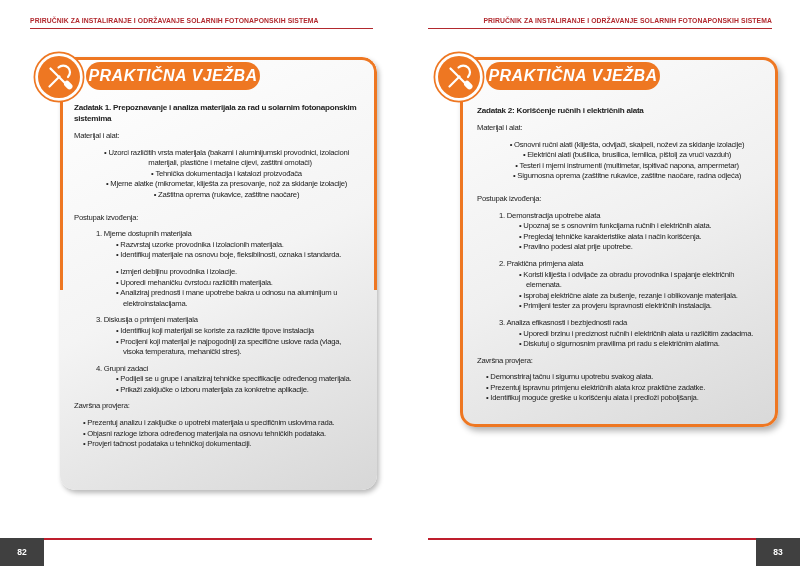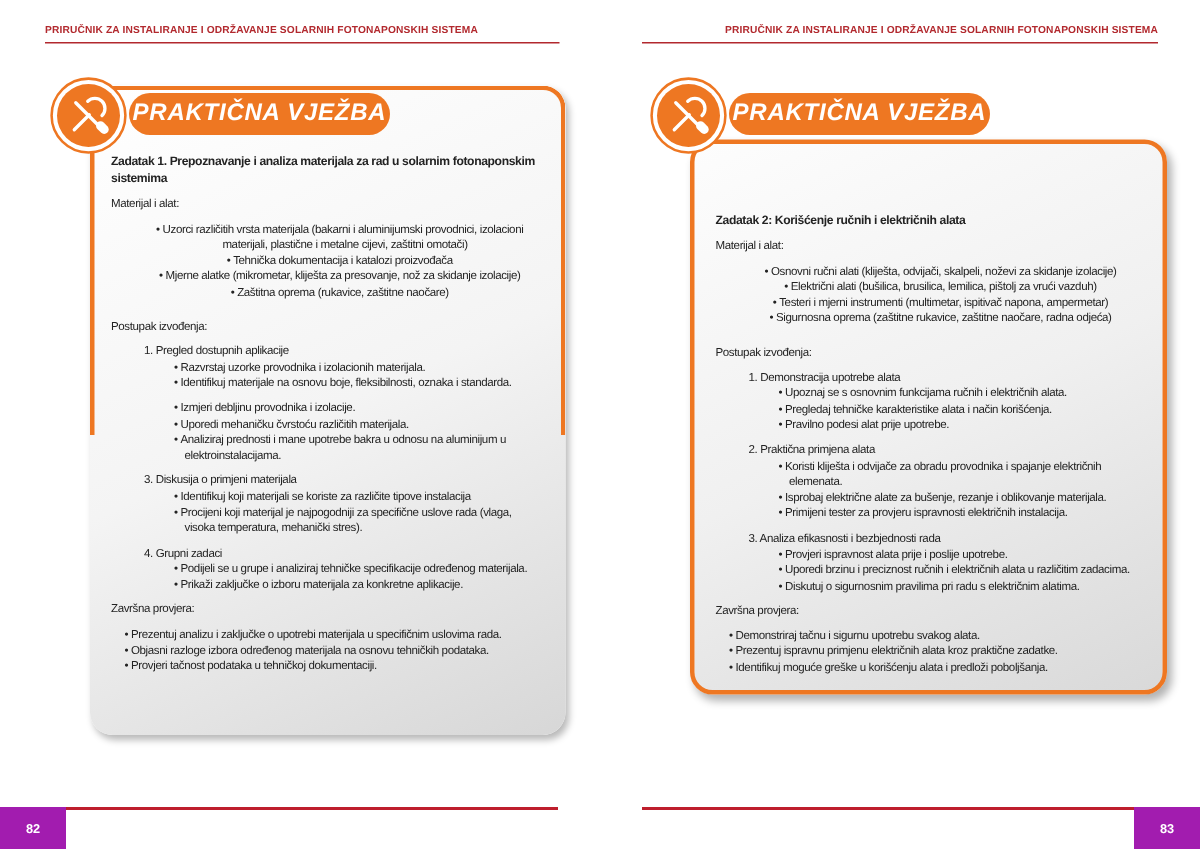--- a/index.html
+++ b/index.html
@@ -12,21 +12,21 @@
   .rh-left{left:30px;width:343px;text-align:left;}
   .rh-right{left:428px;width:344px;text-align:right;}
 
   
   .card{position:absolute;top:57px;border-radius:15px;box-sizing:border-box;overflow:hidden;}
   .card-left{left:60px;width:317px;height:433px;
         background:linear-gradient(155deg,#ffffff 0%,#f4f4f4 50%,#d7d7d7 100%);
         box-shadow:2px 3px 5px rgba(0,0,0,.28);}
   .card-right{left:460px;width:318px;height:370px;border:3px solid #EE7722;
         background:linear-gradient(155deg,#fdfdfd 0%,#f0f0f0 50%,#d9d9d9 100%);
-        box-shadow:3px 4px 6px rgba(0,0,0,.3);margin-top:36px;}
+        box-shadow:3px 4px 6px rgba(0,0,0,.3);}
   .partial-frame{position:absolute;top:0;left:0;width:100%;height:233px;box-sizing:border-box;
         border:3px solid #EE7722;border-bottom:none;border-radius:15px 15px 0 0;pointer-events:none;}
 
   
   .badge{position:absolute;top:51px;width:52px;height:52px;z-index:5;}
   .badge-left{left:33px;} .badge-right{left:433px;}
   .pill{position:absolute;top:62px;width:174px;height:28px;background:#EE7722;border-radius:14px;
         color:#fff;font-weight:bold;font-style:italic;font-size:16px;letter-spacing:.5px;
         display:flex;align-items:center;justify-content:center;z-index:4;}
   .pill-left{left:86px;} .pill-right{left:486px;}
@@ -39,21 +39,21 @@
   .blist{margin:0;}
   .blist .b1{margin-left:16px;padding-left:7px;text-indent:-7px;text-align:center;}
   .b1::before,.b2::before,.b3::before{content:"\2022\00a0";}
   .proc-item{margin:0 0 6px 22px;}
   .proc-head{padding-left:10px;text-indent:-10px;}
   .proc-steps .b2{margin-left:20px;padding-left:7px;text-indent:-7px;}
   .final-list .b3{margin-left:9px;padding-left:7px;text-indent:-7px;}
   .gap{height:6px;}
 
   
-  .footer-block{position:absolute;top:538px;width:44px;height:28px;background:#a21caf;
+  .footer-block{position:absolute;top:538px;width:44px;height:28px;background:#404040;
         color:#fff;font-size:8.5px;font-weight:bold;display:flex;align-items:center;justify-content:center;}
   .fb-left{left:0;} .fb-right{left:756px;}
   .footer-line{position:absolute;top:538px;height:1.8px;background:#BE1E2D;}
   .fl-left{left:44px;width:328px;} .fl-right{left:428px;width:328px;}
 </style>
 </head>
 <body>
 
 <div class="page">
 
@@ -70,21 +70,21 @@
       <div class="b1">Uzorci različitih vrsta materijala (bakarni i aluminijumski provodnici, izolacioni materijali, plastične i metalne cijevi, zaštitni omotači)</div>
           <div class="b1">Tehnička dokumentacija i katalozi proizvođača</div>
           <div class="b1">Mjerne alatke (mikrometar, kliješta za presovanje, nož za skidanje izolacije)</div>
           <div class="b1">Zaštitna oprema (rukavice, zaštitne naočare)</div>
         </div>
       <div class="gap"></div>
       <div class="section-label">Postupak izvođenja:</div>
       <div>
 
           <div class="proc-item">
-            <div class="proc-head"><span>1.</span> <span>Pregled dostupnih aplikacije</span></div>
+            <div class="proc-head"><span>1.</span> <span>Mjerne dostupnih materijala</span></div>
             <div class="proc-steps">
 
             <div class="b2">Razvrstaj uzorke provodnika i izolacionih materijala.</div>
               <div class="b2">Identifikuj materijale na osnovu boje, fleksibilnosti, oznaka i standarda.</div>
             </div>
           </div>
 
           <div class="proc-item">
             <div class="proc-steps">
 
@@ -154,21 +154,20 @@
             <div class="b2">Koristi kliješta i odvijače za obradu provodnika i spajanje električnih elemenata.</div>
               <div class="b2">Isprobaj električne alate za bušenje, rezanje i oblikovanje materijala.</div>
               <div class="b2">Primijeni tester za provjeru ispravnosti električnih instalacija.</div>
             </div>
           </div>
 
           <div class="proc-item">
             <div class="proc-head"><span>3.</span> <span>Analiza efikasnosti i bezbjednosti rada</span></div>
             <div class="proc-steps">
 
-            <div class="b2">Provjeri ispravnost alata prije i poslije upotrebe.</div>
               <div class="b2">Uporedi brzinu i preciznost ručnih i električnih alata u različitim zadacima.</div>
               <div class="b2">Diskutuj o sigurnosnim pravilima pri radu s električnim alatima.</div>
             </div>
           </div>
         </div>
       <div class="section-label">Završna provjera:</div>
       <div class="final-list">
 
       <div class="b3">Demonstriraj tačnu i sigurnu upotrebu svakog alata.</div>
           <div class="b3">Prezentuj ispravnu primjenu električnih alata kroz praktične zadatke.</div>

